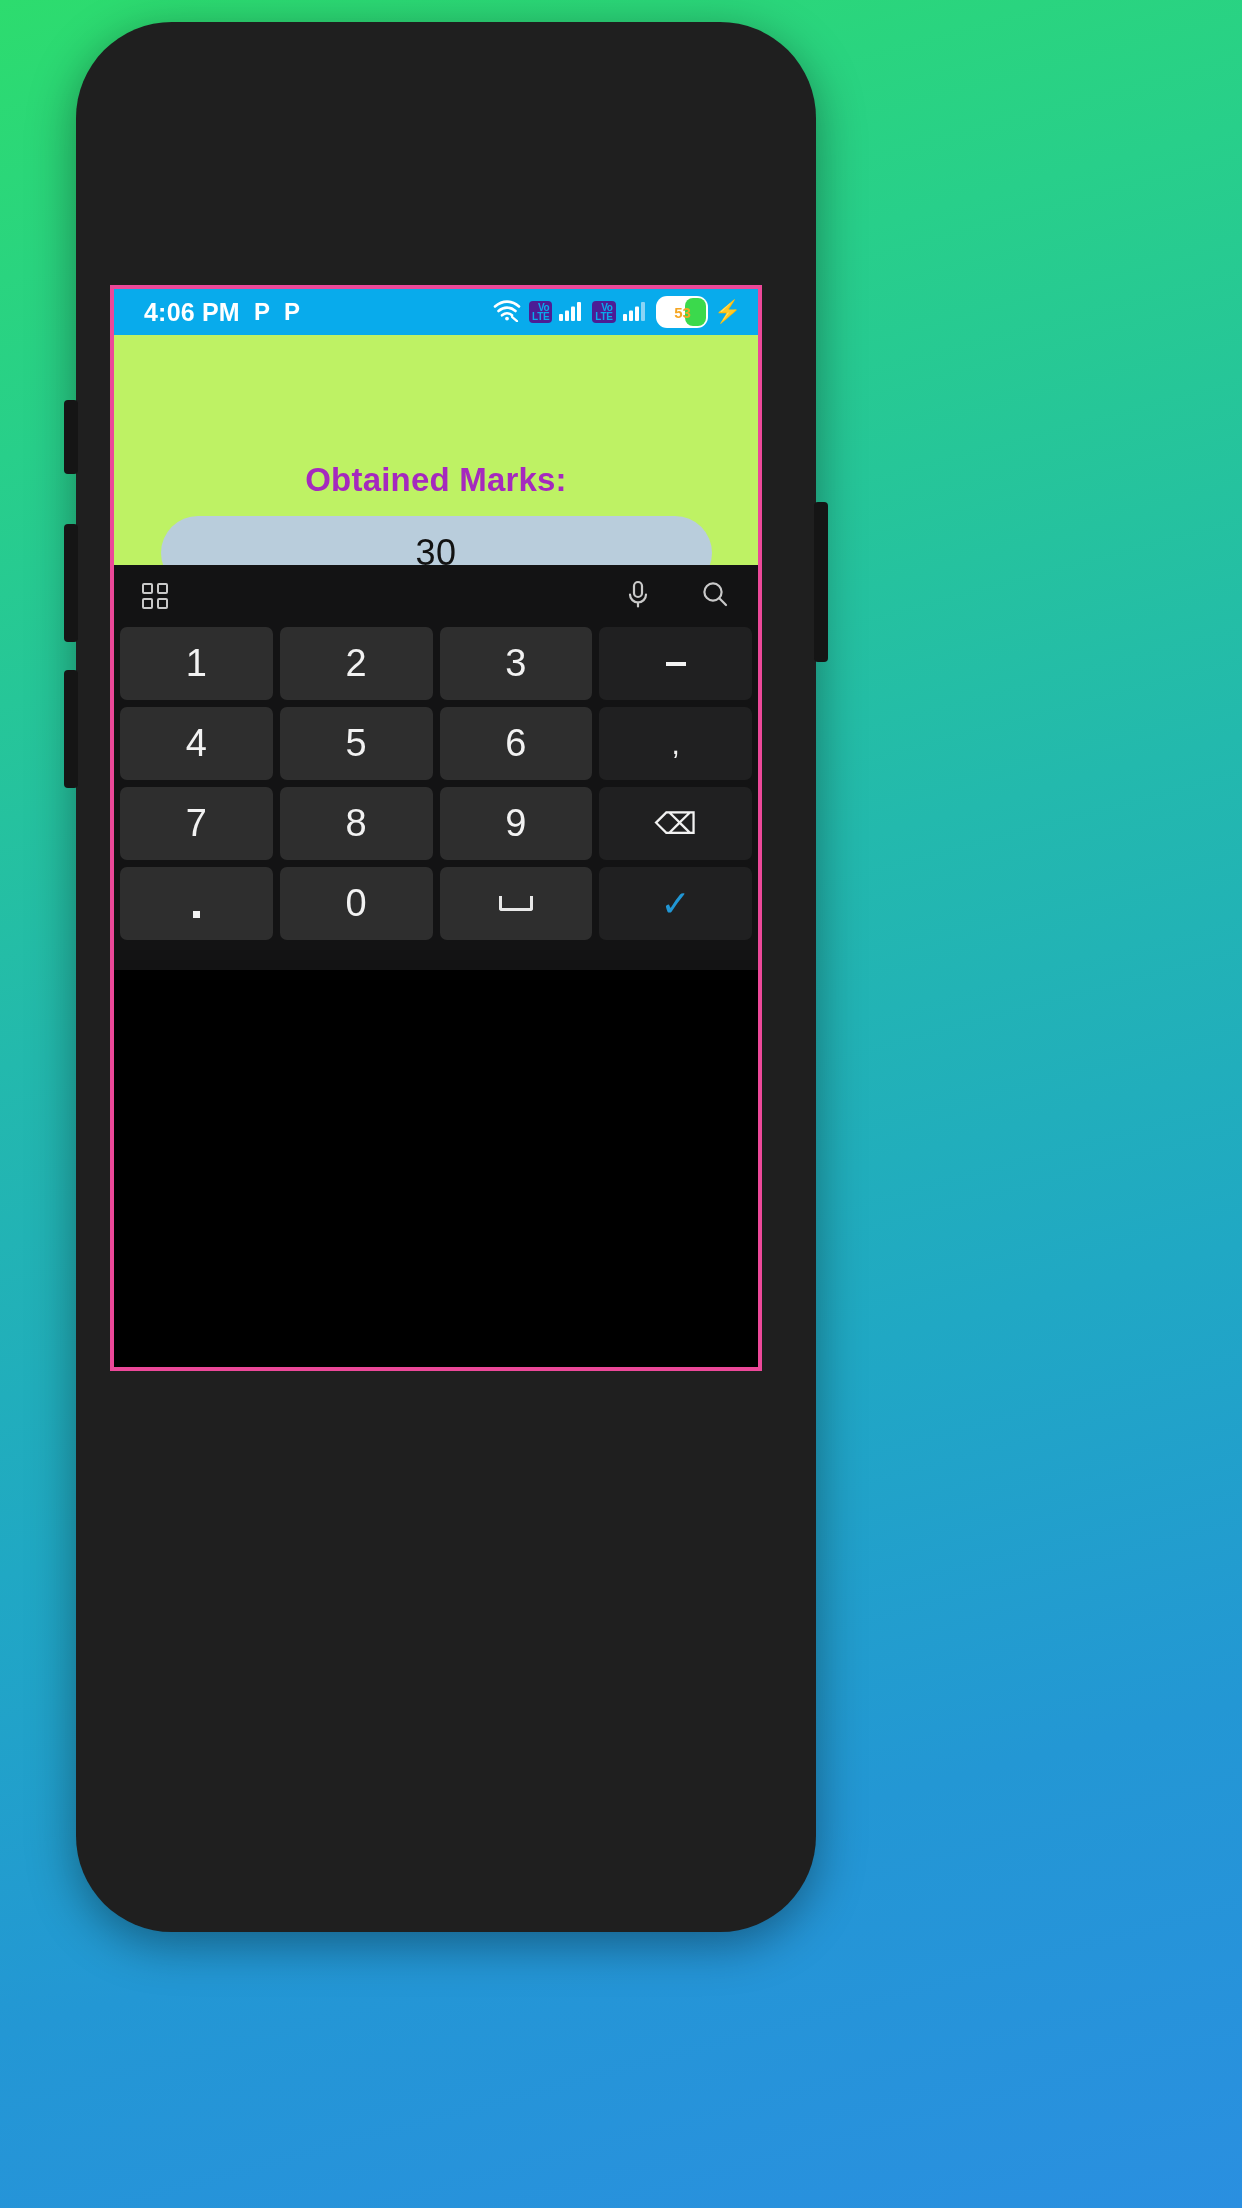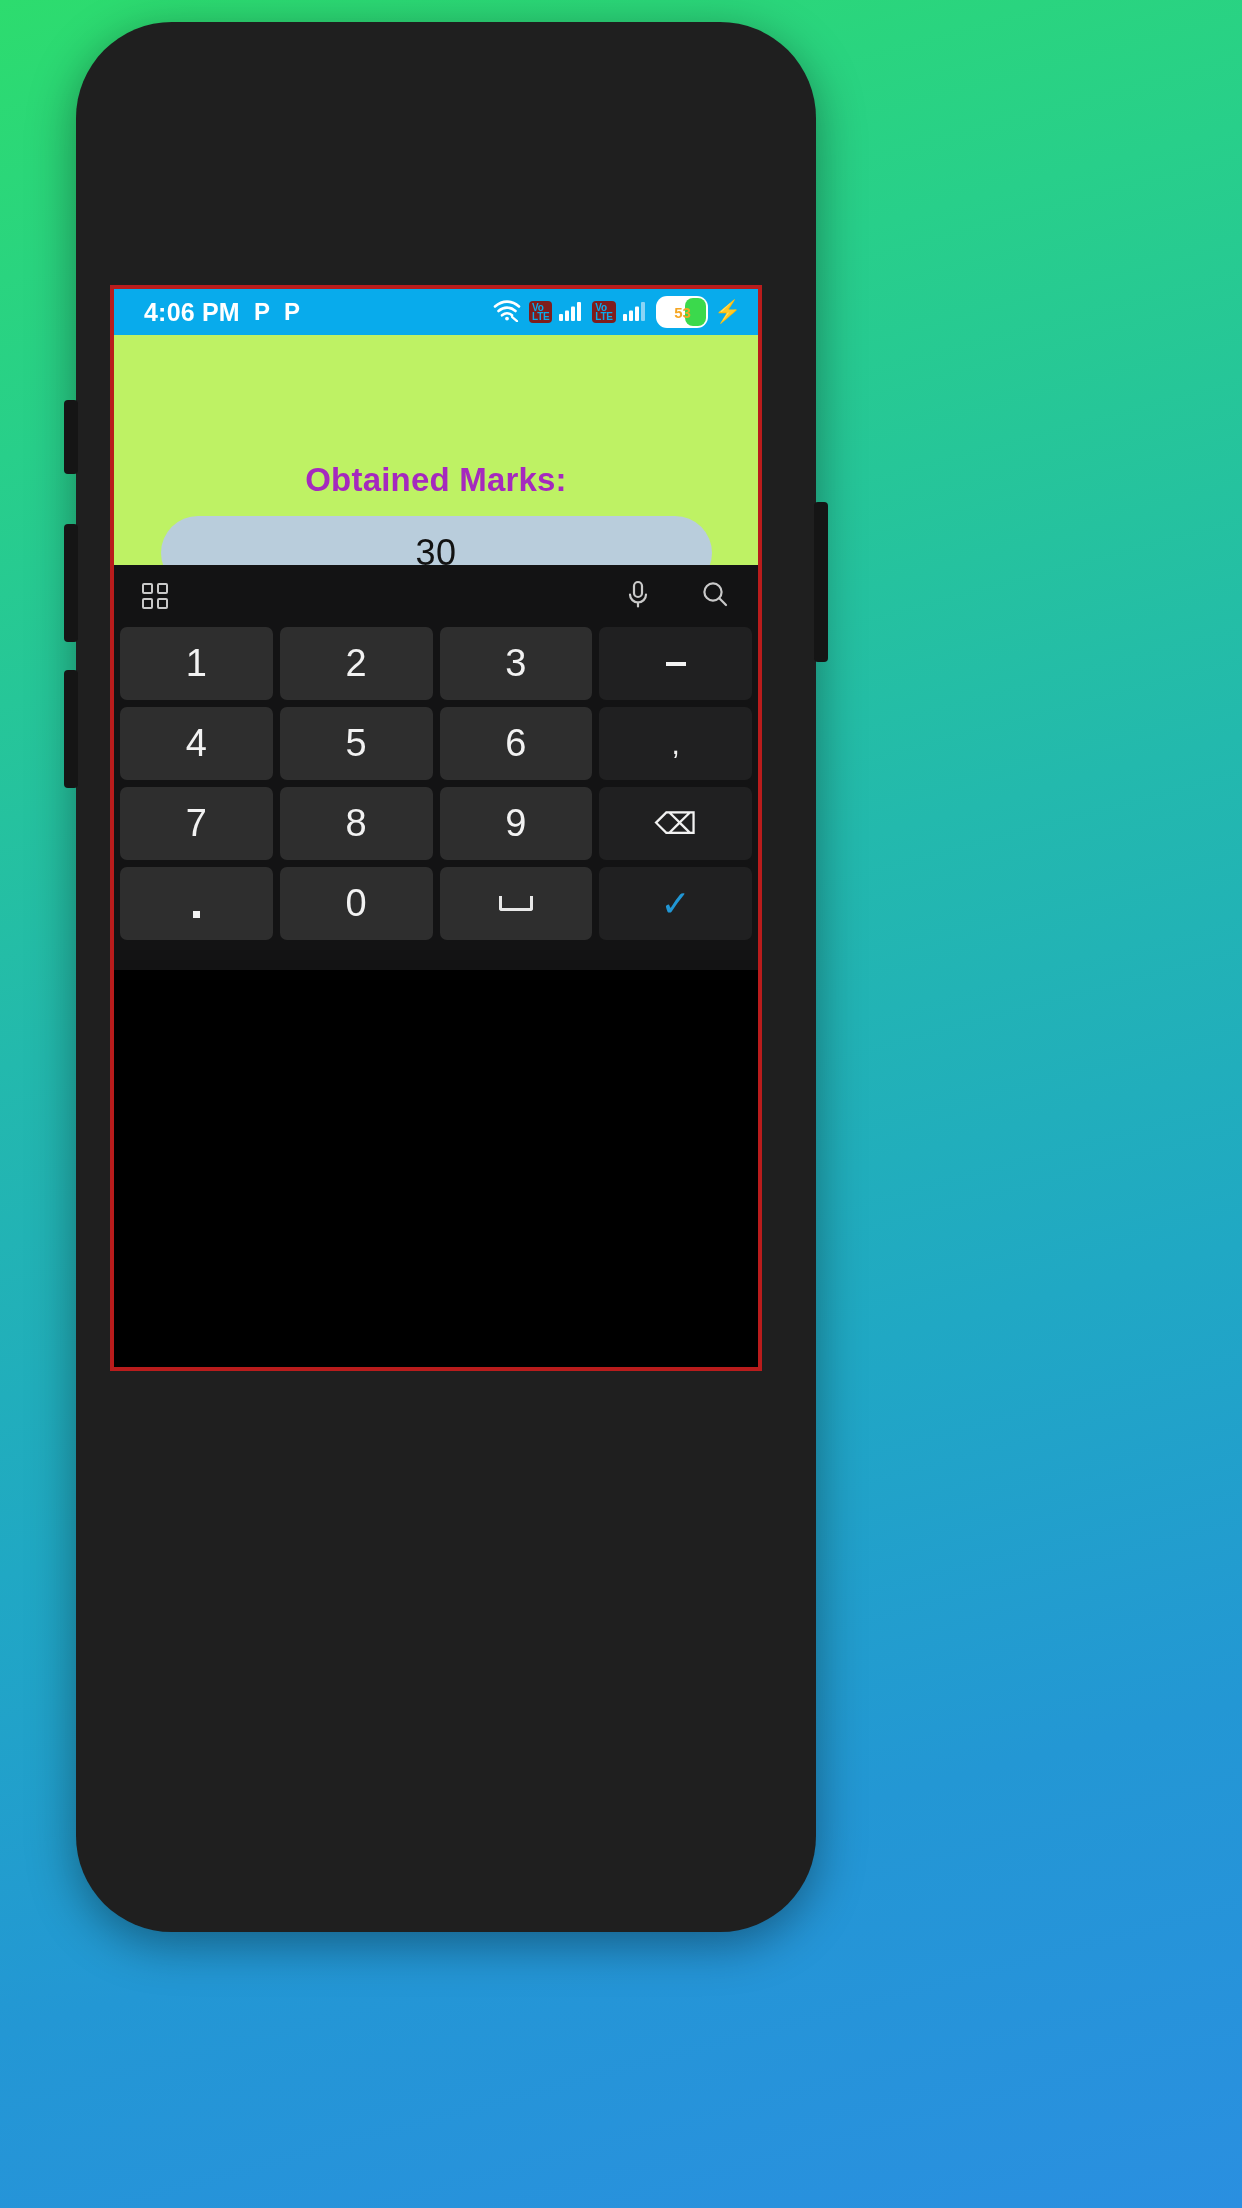--- a/index.html
+++ b/index.html
@@ -40,21 +40,21 @@
   .btn-right-1 { right: -12px; top: 480px; width: 14px; height: 160px; }
 
   
   .screen {
     position: absolute;
     left: 110px;
     top: 285px;
     width: 652px;
     height: 1086px;
     background: #000;
-    border: 4px solid #b91c1c;
+    border: 4px solid #ec4899;
     overflow: hidden;
   }
 
   
   .status-bar {
     height: 46px;
     background: #08ABEC;
     display: flex;
     align-items: center;
     padding: 0 16px 0 30px;
@@ -76,28 +76,28 @@
     font-weight: bold;
     line-height: 1;
   }
   .status-right {
     margin-left: auto;
     display: flex;
     align-items: center;
     gap: 7px;
   }
   .volte-badge {
-    background: #7f1d1d;
+    background: #4c1d95;
     color: #08ABEC;
     border-radius: 4px;
     font-size: 10px;
     font-weight: bold;
     line-height: 9px;
     padding: 2px 3px;
-    text-align: left;
+    text-align: right;
     letter-spacing: -0.3px;
   }
   .volte-badge i { display: block; font-style: normal; }
   .battery {
     display: flex;
     align-items: center;
     background: #ffffff;
     border-radius: 11px;
     width: 52px;
     height: 24px;

